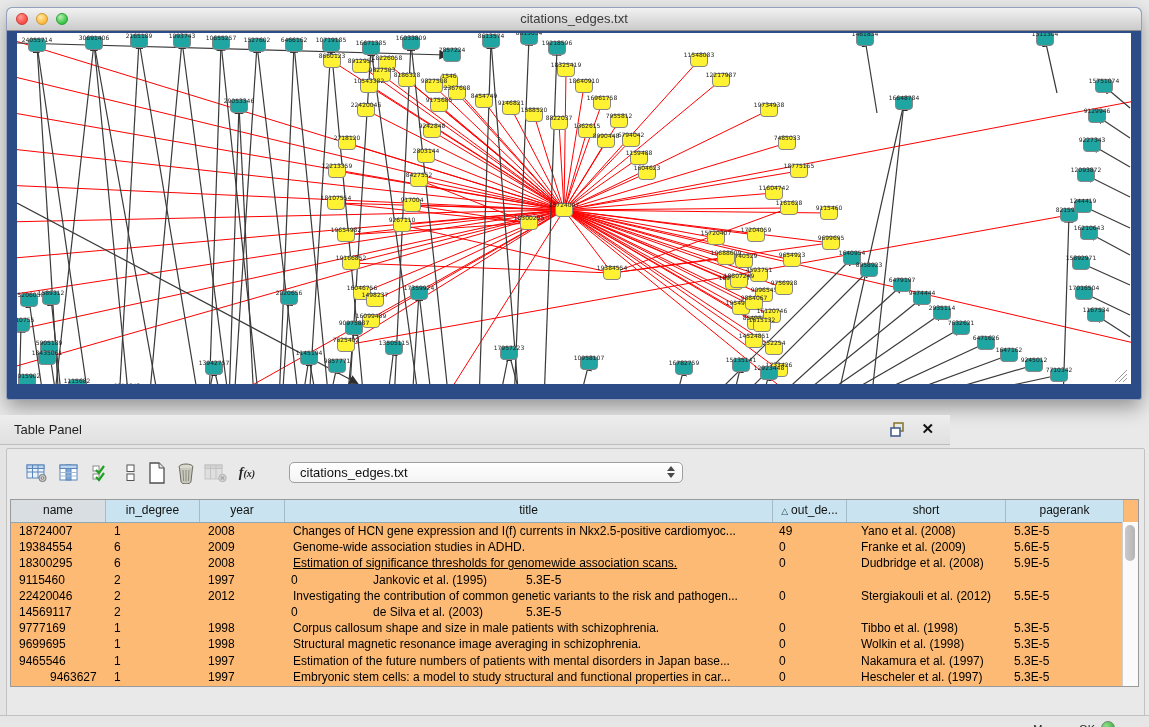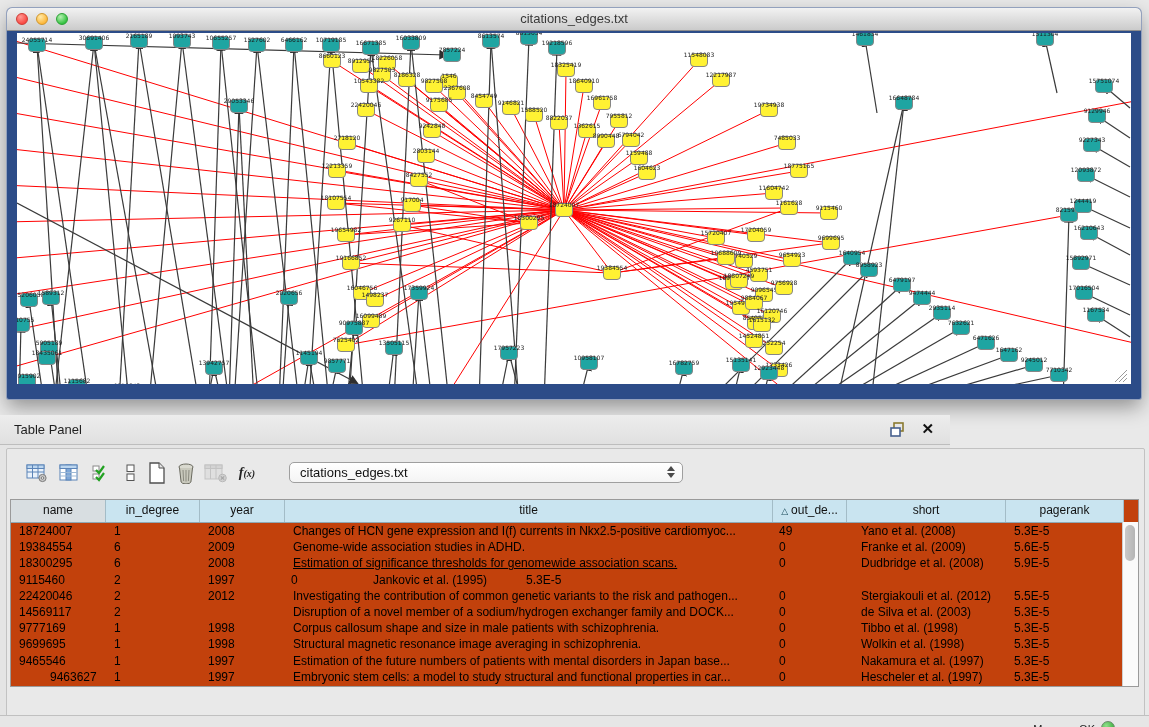--- a/index.html
+++ b/index.html
@@ -34,21 +34,21 @@
   .toolbar{position:absolute;left:6px;top:12px;height:28px;width:1100px;}
   .tool{position:absolute;top:0;width:24px;height:24px;display:flex;align-items:center;justify-content:center;}
   .fx{font-family:"Liberation Serif",serif;font-style:italic;font-weight:bold;font-size:14px;color:#222;}
   .combo{position:absolute;left:276px;top:1px;width:394px;height:21px;background:linear-gradient(#ffffff,#f4f4f4);
     border:1px solid #9f9f9f;border-radius:5px;font-size:13px;color:#111;line-height:20px;padding-left:10px;box-sizing:border-box;}
   .combo .arrows{position:absolute;right:7px;top:3px;display:flex;flex-direction:column;gap:2px;}
   .arr-up{width:0;height:0;border-left:4px solid transparent;border-right:4px solid transparent;border-bottom:5px solid #4a4a4a;}
   .arr-dn{width:0;height:0;border-left:4px solid transparent;border-right:4px solid transparent;border-top:5px solid #4a4a4a;}
 
   
-  .dtable{position:absolute;left:3px;top:50px;width:1129px;height:188px;background:#c2410c;
+  .dtable{position:absolute;left:3px;top:50px;width:1129px;height:188px;background:#fdba74;
     border:1px solid #9a9a9a;box-sizing:border-box;overflow:hidden;}
   .thead{display:flex;height:22px;border-bottom:1px solid #8fa8b4;}
   .th{box-sizing:border-box;height:22px;background:#c9e4f0;border-right:1px solid #a3bcc7;
     font-size:12px;color:#111;text-align:center;line-height:21px;overflow:hidden;white-space:nowrap;}
   .th-first{background:#d8dee1;}
   .sort{font-size:9px;margin-right:3px;color:#1a4a5a;}
   .tr{display:flex;height:16.2px;}
   .td{box-sizing:border-box;font-size:12px;color:#000;line-height:16px;white-space:nowrap;overflow:hidden;padding-left:8px;}
   .td4{padding-left:6px;}
   .td5{padding-left:14px;}
@@ -915,21 +915,20 @@
               <div class="td td2" style="width: 85px;">2012</div>
               <div class="td td3" style="width: 488px;">Investigating the contribution of common genetic variants to the risk and pathogen...</div>
               <div class="td td4" style="width: 74px;">0</div>
               <div class="td td5" style="width: 159px;">Stergiakouli et al. (2012)</div>
               <div class="td td6" style="width: 118px;">5.5E-5</div>
             </div>
             <div class="tr">
               <div class="td td0" style="width: 95px;">14569117</div>
               <div class="td td1" style="width: 94px;">2</div>
               <div class="td td2" style="width: 85px; margin-top: 36px;">2003</div>
-              <div class="td td3" style="width: 488px;">Disruption of a novel member of a sodium/hydrogen exchanger family and DOCK...</div>
               <div class="td td4" style="width: 74px;">0</div>
               <div class="td td5" style="width: 159px;">de Silva et al. (2003)</div>
               <div class="td td6" style="width: 118px;">5.3E-5</div>
             </div>
             <div class="tr">
               <div class="td td0" style="width: 95px;">9777169</div>
               <div class="td td1" style="width: 94px;">1</div>
               <div class="td td2" style="width: 85px;">1998</div>
               <div class="td td3" style="width: 488px;">Corpus callosum shape and size in male patients with schizophrenia.</div>
               <div class="td td4" style="width: 74px;">0</div>

